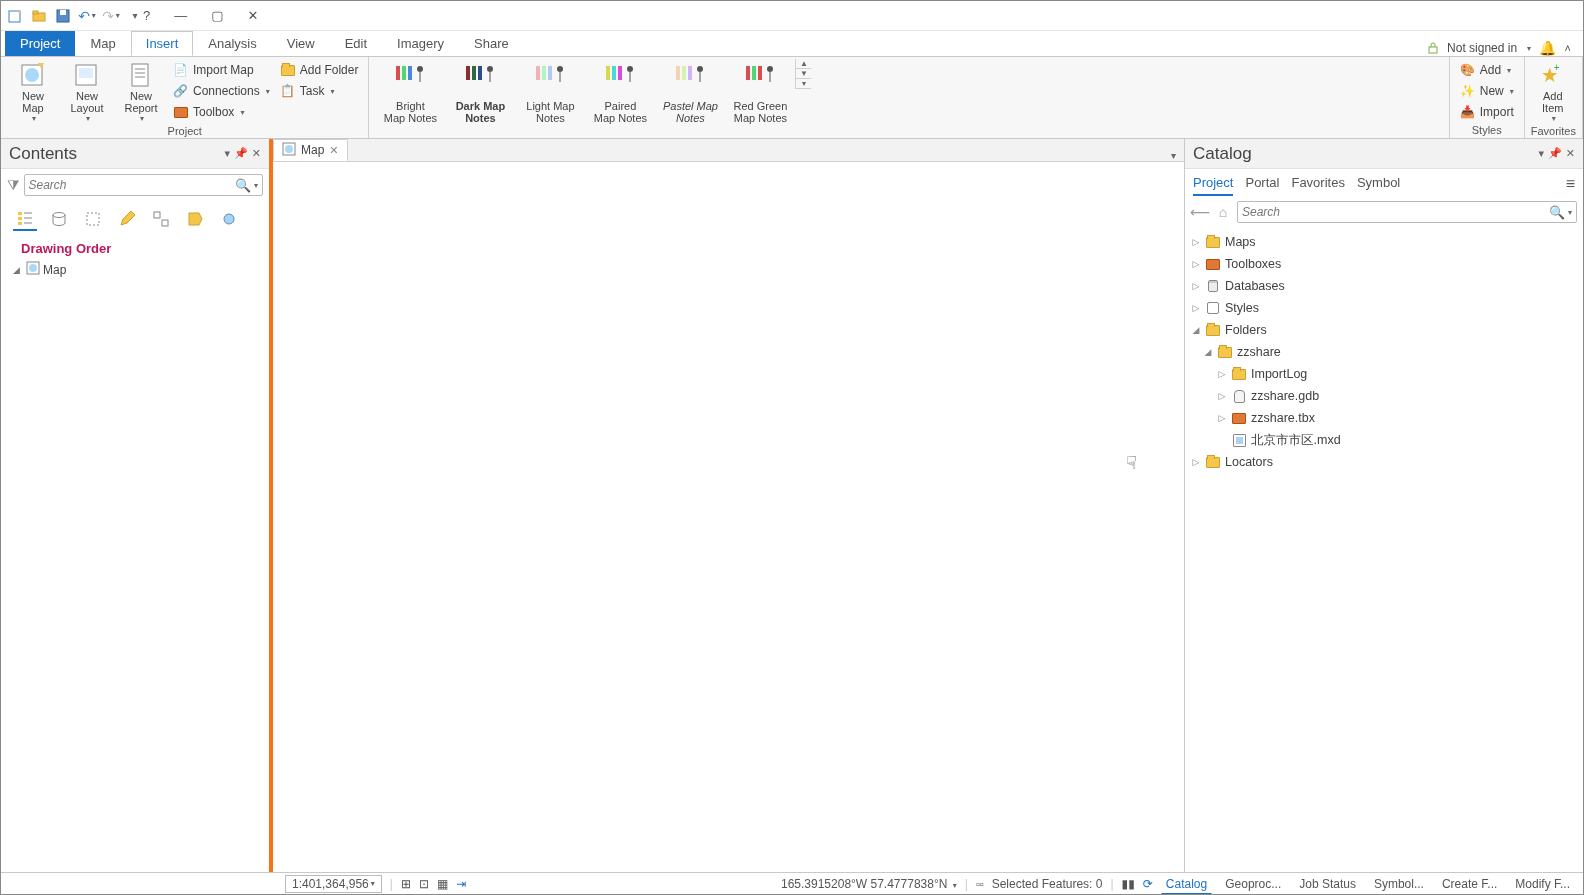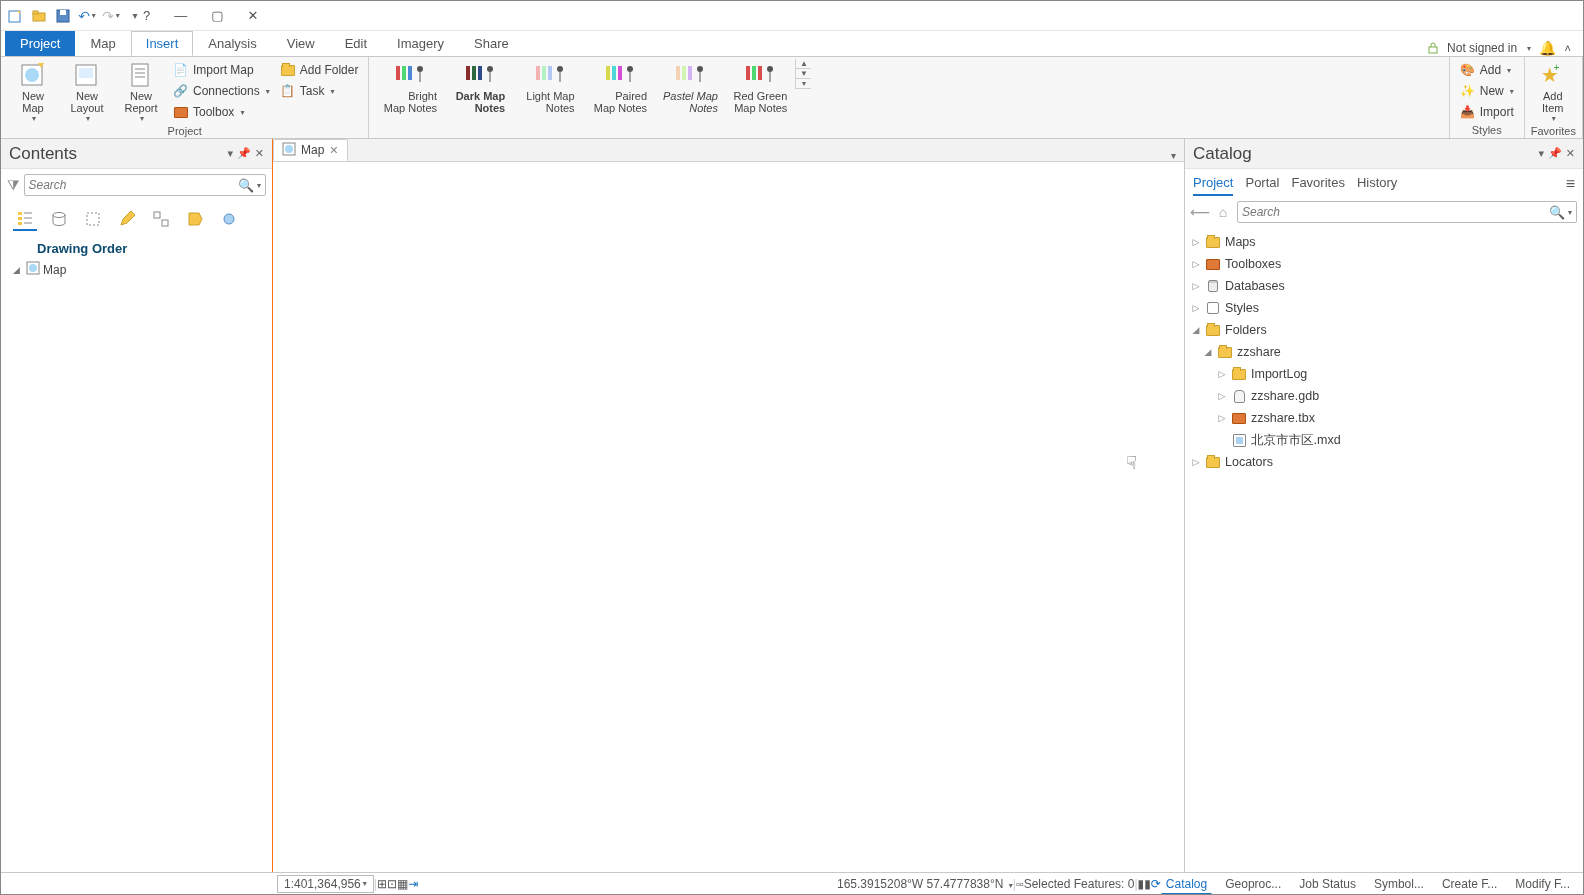--- a/index.html
+++ b/index.html
@@ -27,37 +27,37 @@
 .grp-content{ flex:1; display:flex; align-items:flex-start; gap:2px;}
 .grp-label{ text-align:center; font-size:11px; color:#555; padding:2px 0;}
 .bigbtn{ display:flex; flex-direction:column; align-items:center; width:52px; padding-top:2px; cursor:default;}
 .bigbtn .ic{ width:28px; height:28px; display:flex; align-items:center; justify-content:center;}
 .bigbtn .lb{ font-size:11px; text-align:center; color:#444; line-height:12px; margin-top:1px;}
 .smallbtns{ display:flex; flex-direction:column; gap:3px; padding-top:2px;}
 .sbtn{ display:flex; align-items:center; gap:4px; font-size:12px; color:#444; padding:1px 4px;}
 .sbtn .ic{width:16px;height:16px;display:flex;align-items:center;justify-content:center;}
 .template-item{ display:flex; flex-direction:column; align-items:center; width:70px; padding-top:3px;}
 .template-item .ic{width:34px;height:24px;}
-.template-item .lb{font-size:11px; text-align:right; color:#444; line-height:12px; margin-top:4px;}
+.template-item .lb{font-size:11px; text-align:center; color:#444; line-height:12px; margin-top:14px;}
 .scroller{display:flex;flex-direction:column; width:16px; gap:0; border-left:1px solid #d0d0d0;}
 .scroller span{flex:1; display:flex; align-items:center; justify-content:center; font-size:8px; color:#666; border-bottom:1px solid #d0d0d0;}
 
 
 .maingrid{ display:flex; height: calc(100% - 30px - 26px - 82px - 22px);}
 .panel{ display:flex; flex-direction:column; background:#fff;}
 .panel-hdr{ height:30px; display:flex; align-items:center; padding:0 8px; font-size:17px; color:#444; background:#f2f2f2; border-bottom:1px solid #e2e2e2;}
 .panel-hdr .ctrls{ margin-left:auto; display:flex; gap:4px; font-size:11px; color:#666;}
-.contents{ width:272px; border-right:1px solid #f97316;}
+.contents{ width:272px; border-right:4px solid #f97316;}
 .search-row{display:flex; align-items:center; padding:5px 6px; gap:4px;}
 .search-box{ flex:1; display:flex; align-items:center; border:1px solid #bababa; height:22px; padding:0 4px; font-size:12px; color:#777; border-radius:2px;}
 .search-box .mag{margin-left:auto; font-size:13px;}
 .toolrow{ display:flex; gap:10px; padding:6px 10px 4px 12px;}
 .toolrow .t{ width:24px; height:24px; display:flex; align-items:center; justify-content:center;}
 .toolrow .t.active{border-bottom:2px solid #1a73c7;}
-.do-hdr{font-size:13px; font-weight:600; color:#0c4a6e; padding:6px 10px 3px 36px;}
+.do-hdr{font-size:13px; font-weight:600; color:#be185d; padding:6px 10px 3px 20px;}
 .tree-item{ display:flex; align-items:center; gap:3px; padding:2px 4px 2px 12px; font-size:12px; color:#444;}
 .tree-item .exp{width:10px; font-size:9px; color:#777;}
 
 
 .center{ flex:1; display:flex; flex-direction:column; border-right:1px solid #c8c8c8;}
 .doctabs{ height:23px; background:#f2f2f2; display:flex; align-items:flex-end; border-bottom:1px solid #d0d0d0;}
 .doctab{ display:flex; align-items:center; gap:5px; height:22px; padding:0 8px; background:#fff; border:1px solid #cfcfcf; border-bottom:1px solid #fff; font-size:12px; color:#444; border-radius:2px 2px 0 0;}
 .doctab .x{font-size:11px; color:#888;}
 .doctabs .dd{margin-left:auto; padding:0 8px; font-size:10px; color:#666;}
 .canvas{ flex:1; background:#fff; position:relative;}
@@ -71,21 +71,21 @@
 .cat-tabs .menu{margin-left:auto; font-size:16px;}
 .cat-nav{display:flex; gap:5px; padding:5px 6px; align-items:center;}
 .cat-nav .nv{width:18px; height:18px; display:flex; align-items:center; justify-content:center; color:#999; font-size:14px;}
 .cat-tree{ padding:3px 4px; font-size:12.5px; color:#404040;}
 .ct-row{display:flex; align-items:center; gap:4px; padding:2px 2px; line-height:18px;}
 .ct-row .exp{width:10px; font-size:9px; color:#888; text-align:center;}
 .ct-row .ic{width:16px;height:16px;display:flex;align-items:center;justify-content:center;}
 .ind1{padding-left:14px;} .ind2{padding-left:28px;}
 
 
-.statusbar{ height:22px; border-top:1px solid #c8c8c8; display:flex; align-items:center; font-size:12px; color:#555; padding:0 8px; gap:0;}
+.statusbar{ height:22px; border-top:1px solid #c8c8c8; display:flex; align-items:center; font-size:12px; color:#555; padding:0 8px; gap:8px;}
 .scale{border:1px solid #bbb; padding:0 6px; height:18px; display:flex; align-items:center; background:#fff;}
 .statusbar .mid{flex:1; text-align:right;}
 .tabsbar{margin-left:auto; display:flex; gap:8px; align-items:center;}
 .tabsbar .tb{ border:1px solid transparent; padding:2px 4px;}
 .tabsbar .tb.active{color:#1a73c7; border-bottom:1.5px solid #1a73c7;}
 
 
 .i-folder{width:14px;height:11px; background:#f5c64a; border:1px solid #caa02e; border-radius:1px; position:relative;}
 .i-folder::before{content:""; position:absolute; top:-3px; left:0; width:6px; height:3px; background:#f5c64a; border:1px solid #caa02e; border-bottom:none;}
 .i-tbx{width:14px;height:11px; background:#e07838; border:1px solid #b05010; border-radius:1px;}
@@ -435,21 +435,21 @@
       <span class="ctrls">
           <span>▾</span>
           <span>📌</span>
           <span>✕</span>
         </span>
     </div>
     <div class="cat-tabs">
       <span class="ct active">Project</span>
       <span class="ct">Portal</span>
       <span class="ct">Favorites</span>
-      <span class="ct">History</span>
+      <span class="ct">Symbol</span>
       <span class="menu">≡</span>
     </div>
     <div class="cat-nav">
       <span class="nv">⟵</span>
       <span class="nv">⌂</span>
       <div class="search-box">
         <span style="font-style:italic;">Search</span>
         <span class="mag">🔍</span>
           <span class="tri">▾</span>
       </div>

